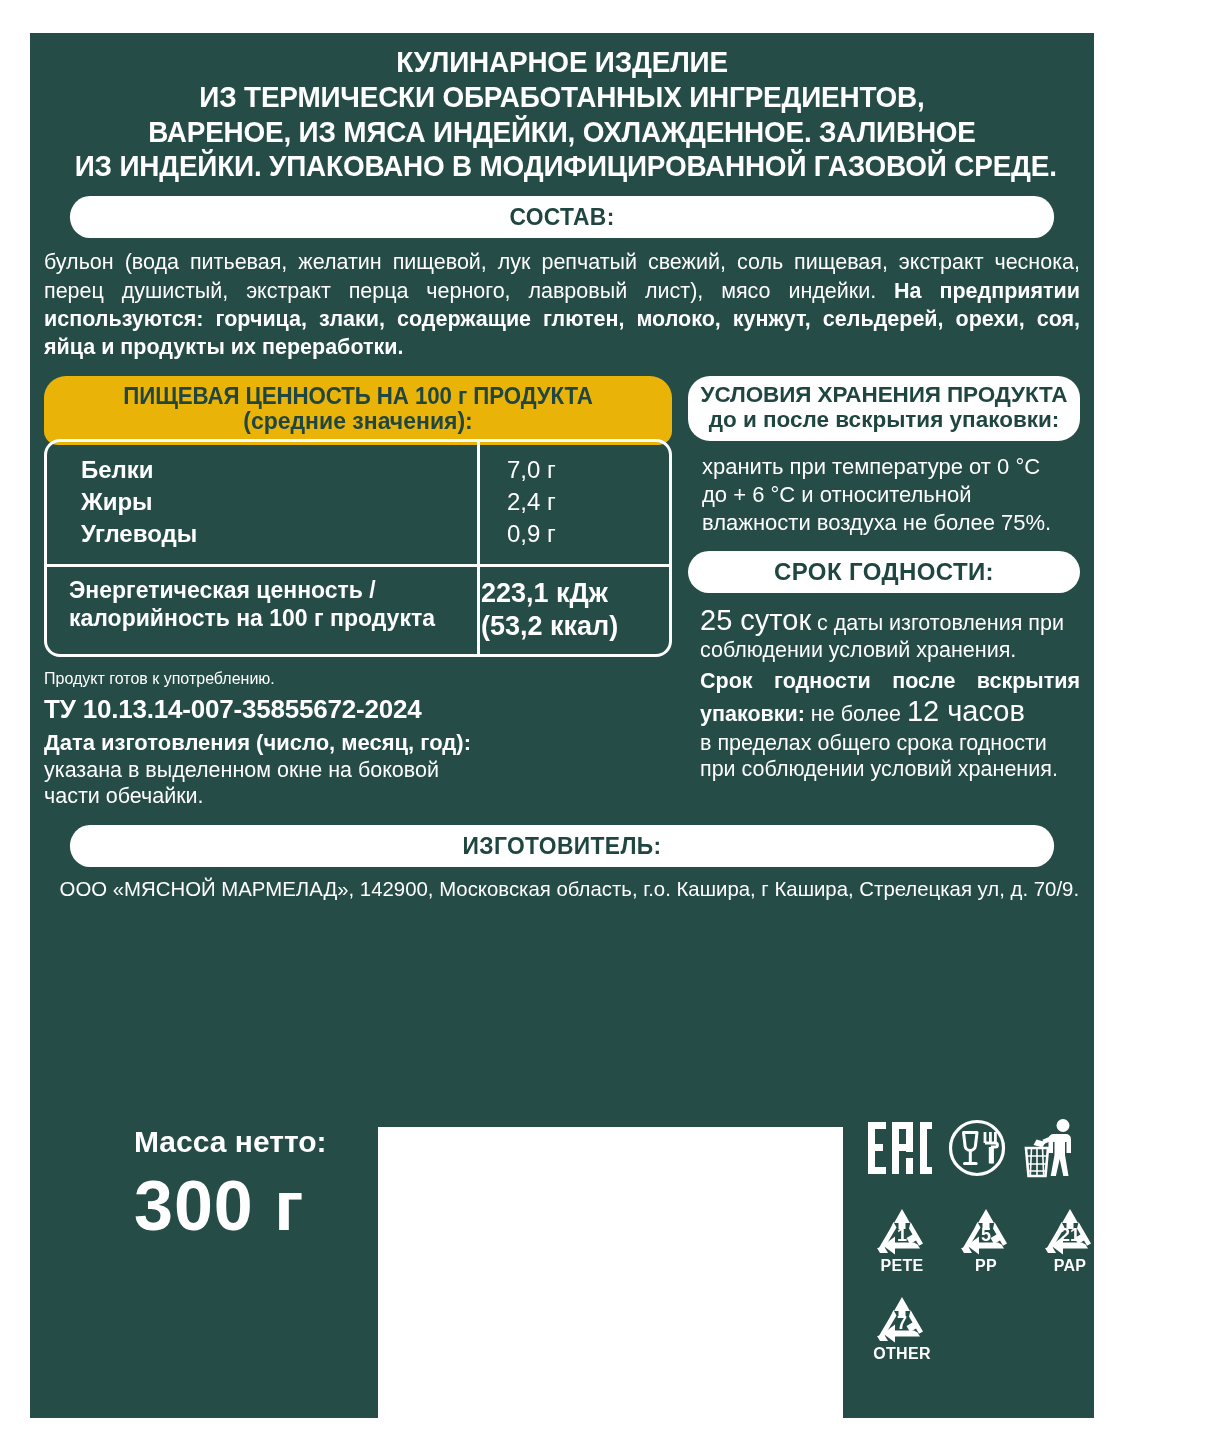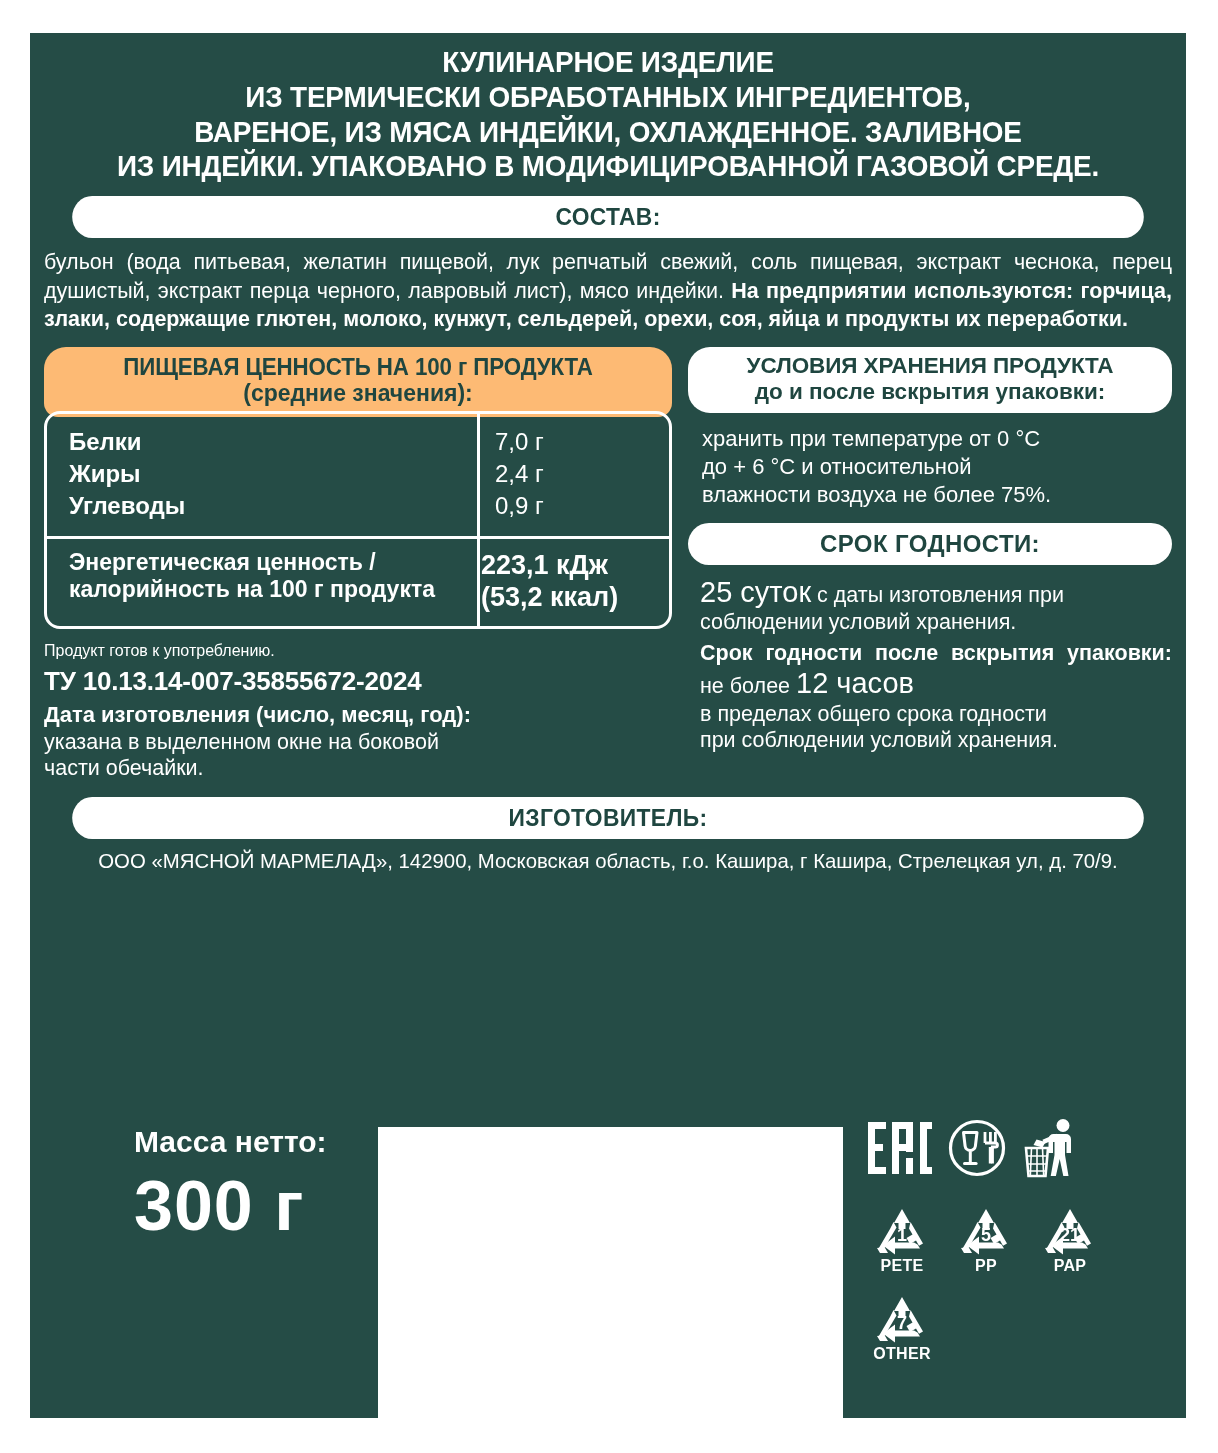--- a/index.html
+++ b/index.html
@@ -11,21 +11,21 @@
     width: 1218px;
     height: 1453px;
     font-family: "Liberation Sans", sans-serif;
     position: relative;
     overflow: hidden;
   }
   .label-panel {
     position: absolute;
     left: 30px;
     top: 33px;
-    width: 1156px;
+    width: 1064px;
     height: 1385px;
     background: #254c46;
     color: #ffffff;
     box-sizing: border-box;
   }
 
   
   .header {
     padding: 12px 8px 0 8px;
     text-align: center;
@@ -74,21 +74,21 @@
   .columns {
     display: flex;
     margin: 14px 14px 0 14px;
     gap: 16px;
   }
   .col-left { width: 628px; flex: none; }
   .col-right { flex: 1; }
 
   
   .nutri-head {
-    background: #fdba74;
+    background: #eab308;
     color: #1f4640;
     border-radius: 22px 22px 14px 14px;
     padding: 8px 14px 10px 14px;
     text-align: center;
     font-weight: bold;
     box-sizing: border-box;
   }
   .nutri-head .l1 { font-size: 23px; line-height: 1.12; letter-spacing: -0.1px; transform: scaleX(0.97); }
   .nutri-head .l2 { font-size: 23px; line-height: 1.12; }
 
@@ -109,21 +109,21 @@
     flex: none;
     padding: 2px 0 2px 22px;
     font-weight: bold;
     font-size: 24px;
     box-sizing: border-box;
   }
   .nutri-val {
     padding: 2px 0 2px 18px;
     font-size: 24px;
   }
-  .nutri-group.macros { padding: 12px 0 14px 0; }
+  .nutri-group.macros { padding: 12px 0 14px 12px; }
   .nutri-divider {
     height: 3px;
     background: #ffffff;
     width: 100%;
   }
   .nutri-vline {
     position: absolute;
     top: 0;
     bottom: 0;
     left: 430px;

